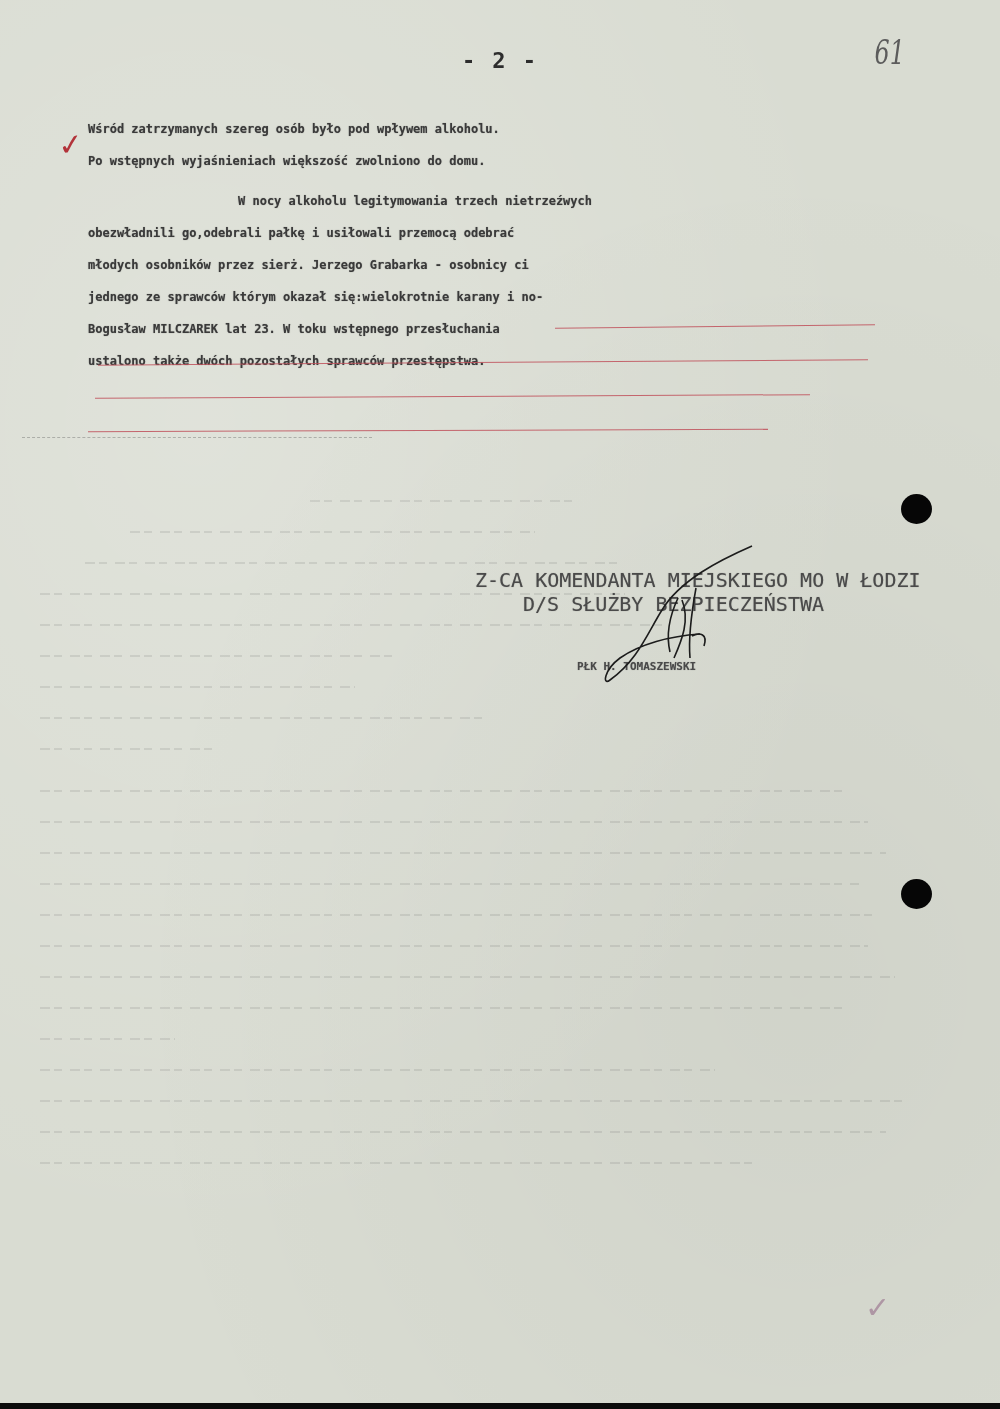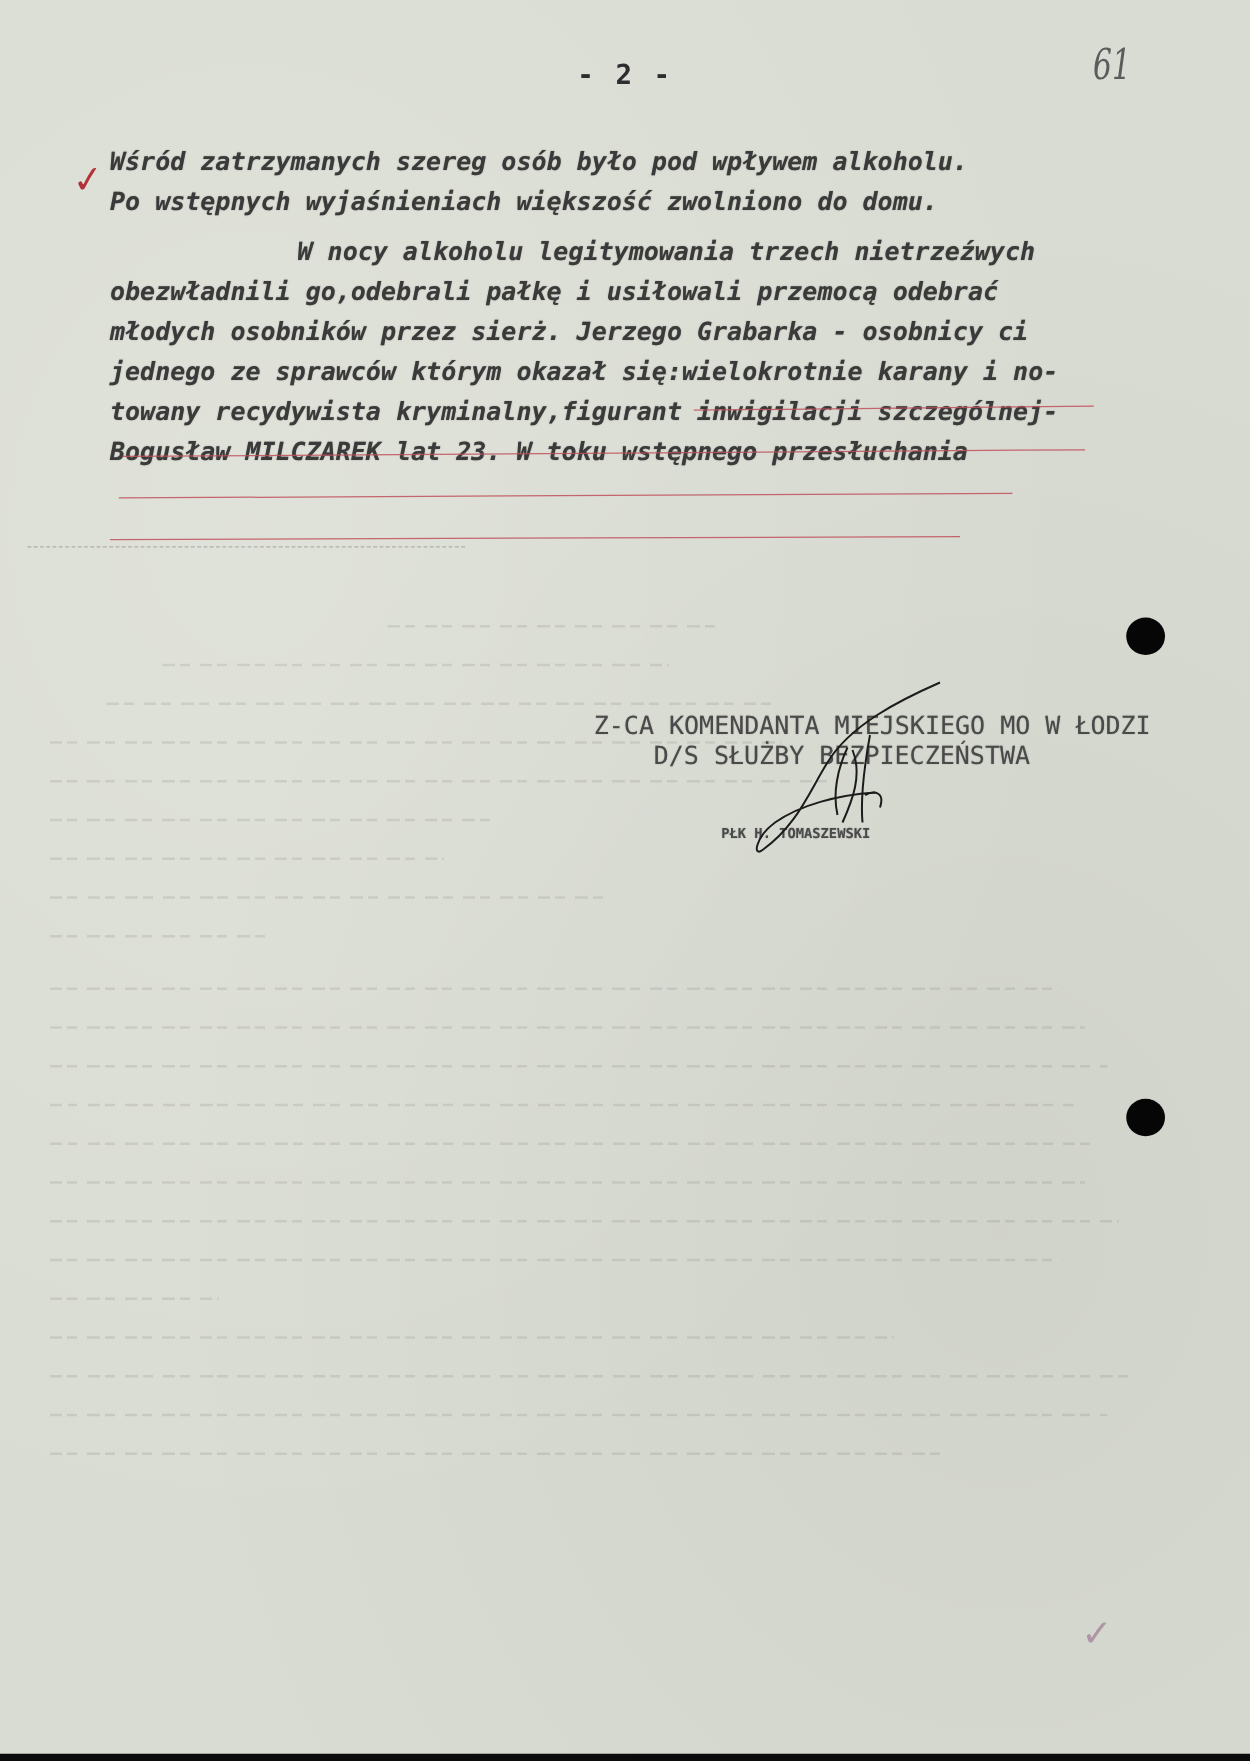--- a/index.html
+++ b/index.html
@@ -77,26 +77,25 @@
       left: 865px;
       font-size: 30px;
       color: #a5869a;
       opacity: 0.8;
     }
     .body-text {
       position: absolute;
       top: 113px;
       left: 88px;
       width: 800px;
-      font-size: 20px;
+      font-size: 12px;
       font-weight: bold;
       line-height: 32px;
       color: #3a3a3a;
       text-shadow: 0 0 1px rgba(40,40,40,0.5);
-      font-style: italic;
     }
     .body-text .para {
       margin: 0;
       white-space: pre;
     }
     .body-text .para.indent { padding-left: 150px; }
     .body-text .gap { height: 8px; }
     .underline-red {
       position: absolute;
       height: 0;
@@ -186,22 +185,22 @@
   <div class="check-mark check-left">✓</div>
 
   <div class="body-text">
     <p class="para">Wśród zatrzymanych szereg osób było pod wpływem alkoholu.</p>
     <p class="para">Po wstępnych wyjaśnieniach większość zwolniono do domu.</p>
     <div class="gap"></div>
     <p class="para indent">W nocy alkoholu legitymowania trzech nietrzeźwych</p>
     <p class="para">obezwładnili go,odebrali pałkę i usiłowali przemocą odebrać</p>
     <p class="para">młodych osobników przez sierż. Jerzego Grabarka - osobnicy ci</p>
     <p class="para">jednego ze sprawców którym okazał się:wielokrotnie karany i no-</p>
-    <p class="para">towany recydywista kryminalny,figurant inwigilacji szczególnej-</p>
     <p class="para">Bogusław MILCZAREK lat 23. W toku wstępnego przesłuchania</p>
+    <p class="para">ustalono także dwóch pozostałych sprawców przestępstwa.</p>
   </div>
 
   <div class="underline-red" style="left:555px;top:326px;width:320px;transform:rotate(-0.6deg);"></div>
   <div class="underline-red" style="left:98px;top:362px;width:770px;transform:rotate(-0.4deg);"></div>
   <div class="underline-red" style="left:95px;top:396px;width:715px;transform:rotate(-0.3deg);"></div>
   <div class="underline-red" style="left:88px;top:430px;width:680px;transform:rotate(-0.2deg);"></div>
 
   <div class="separator"></div>
 
   <div class="signature-block">

